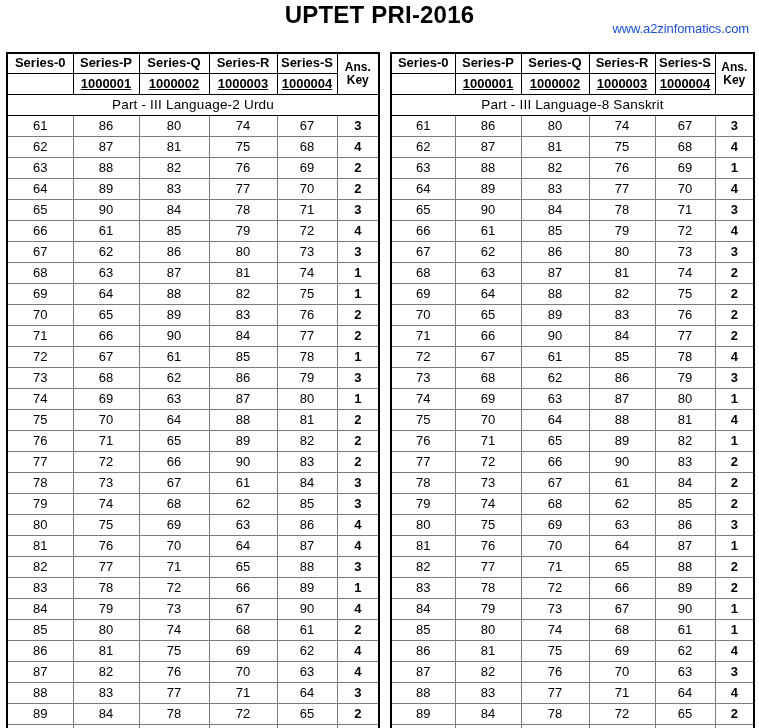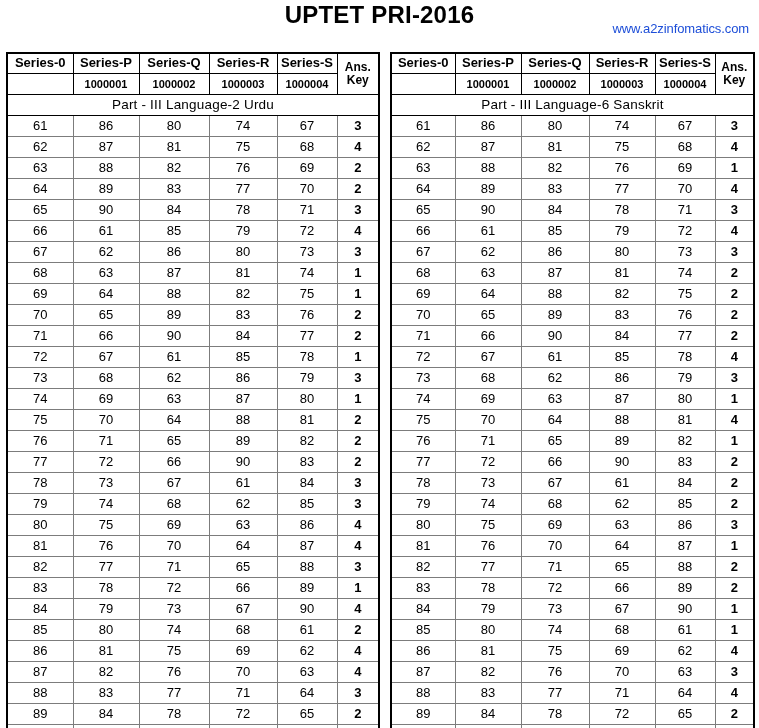--- a/index.html
+++ b/index.html
@@ -88,22 +88,23 @@
     height: 20px;
     line-height: 14px;
   }
   thead th.ansk {
     font-size: 12px;
     line-height: 13px;
     padding: 0 1px;
   }
   thead th.code {
     font-weight: bold;
-    font-size: 11px;
+    font-size: 13px;
     height: 21px;
+    text-decoration: underline;
   }
   thead th.blank {
     border-top: none !important;
   }
   tr.part-row th {
     font-weight: normal;
     font-size: 13.5px;
     height: 21px;
     border: 1px solid #000 !important;
     letter-spacing: 0.2px;
@@ -441,21 +442,21 @@
               <th class="ansk" rowspan="2"><span>Ans.</span><br><span>Key</span></th>
             </tr>
             <tr>
               <th class="code blank"></th>
               <th class="code">1000001</th>
               <th class="code">1000002</th>
               <th class="code">1000003</th>
               <th class="code">1000004</th>
             </tr>
             <tr class="part-row">
-              <th colspan="6">Part - III  Language-6 Sanskrit</th>
+              <th colspan="6">Part - III  Language-8 Sanskrit</th>
             </tr>
           </thead>
           <tbody>
             <tr>
               <td>61</td>
               <td>86</td>
               <td>80</td>
               <td>74</td>
               <td>67</td>
               <td class="ans">3</td>

